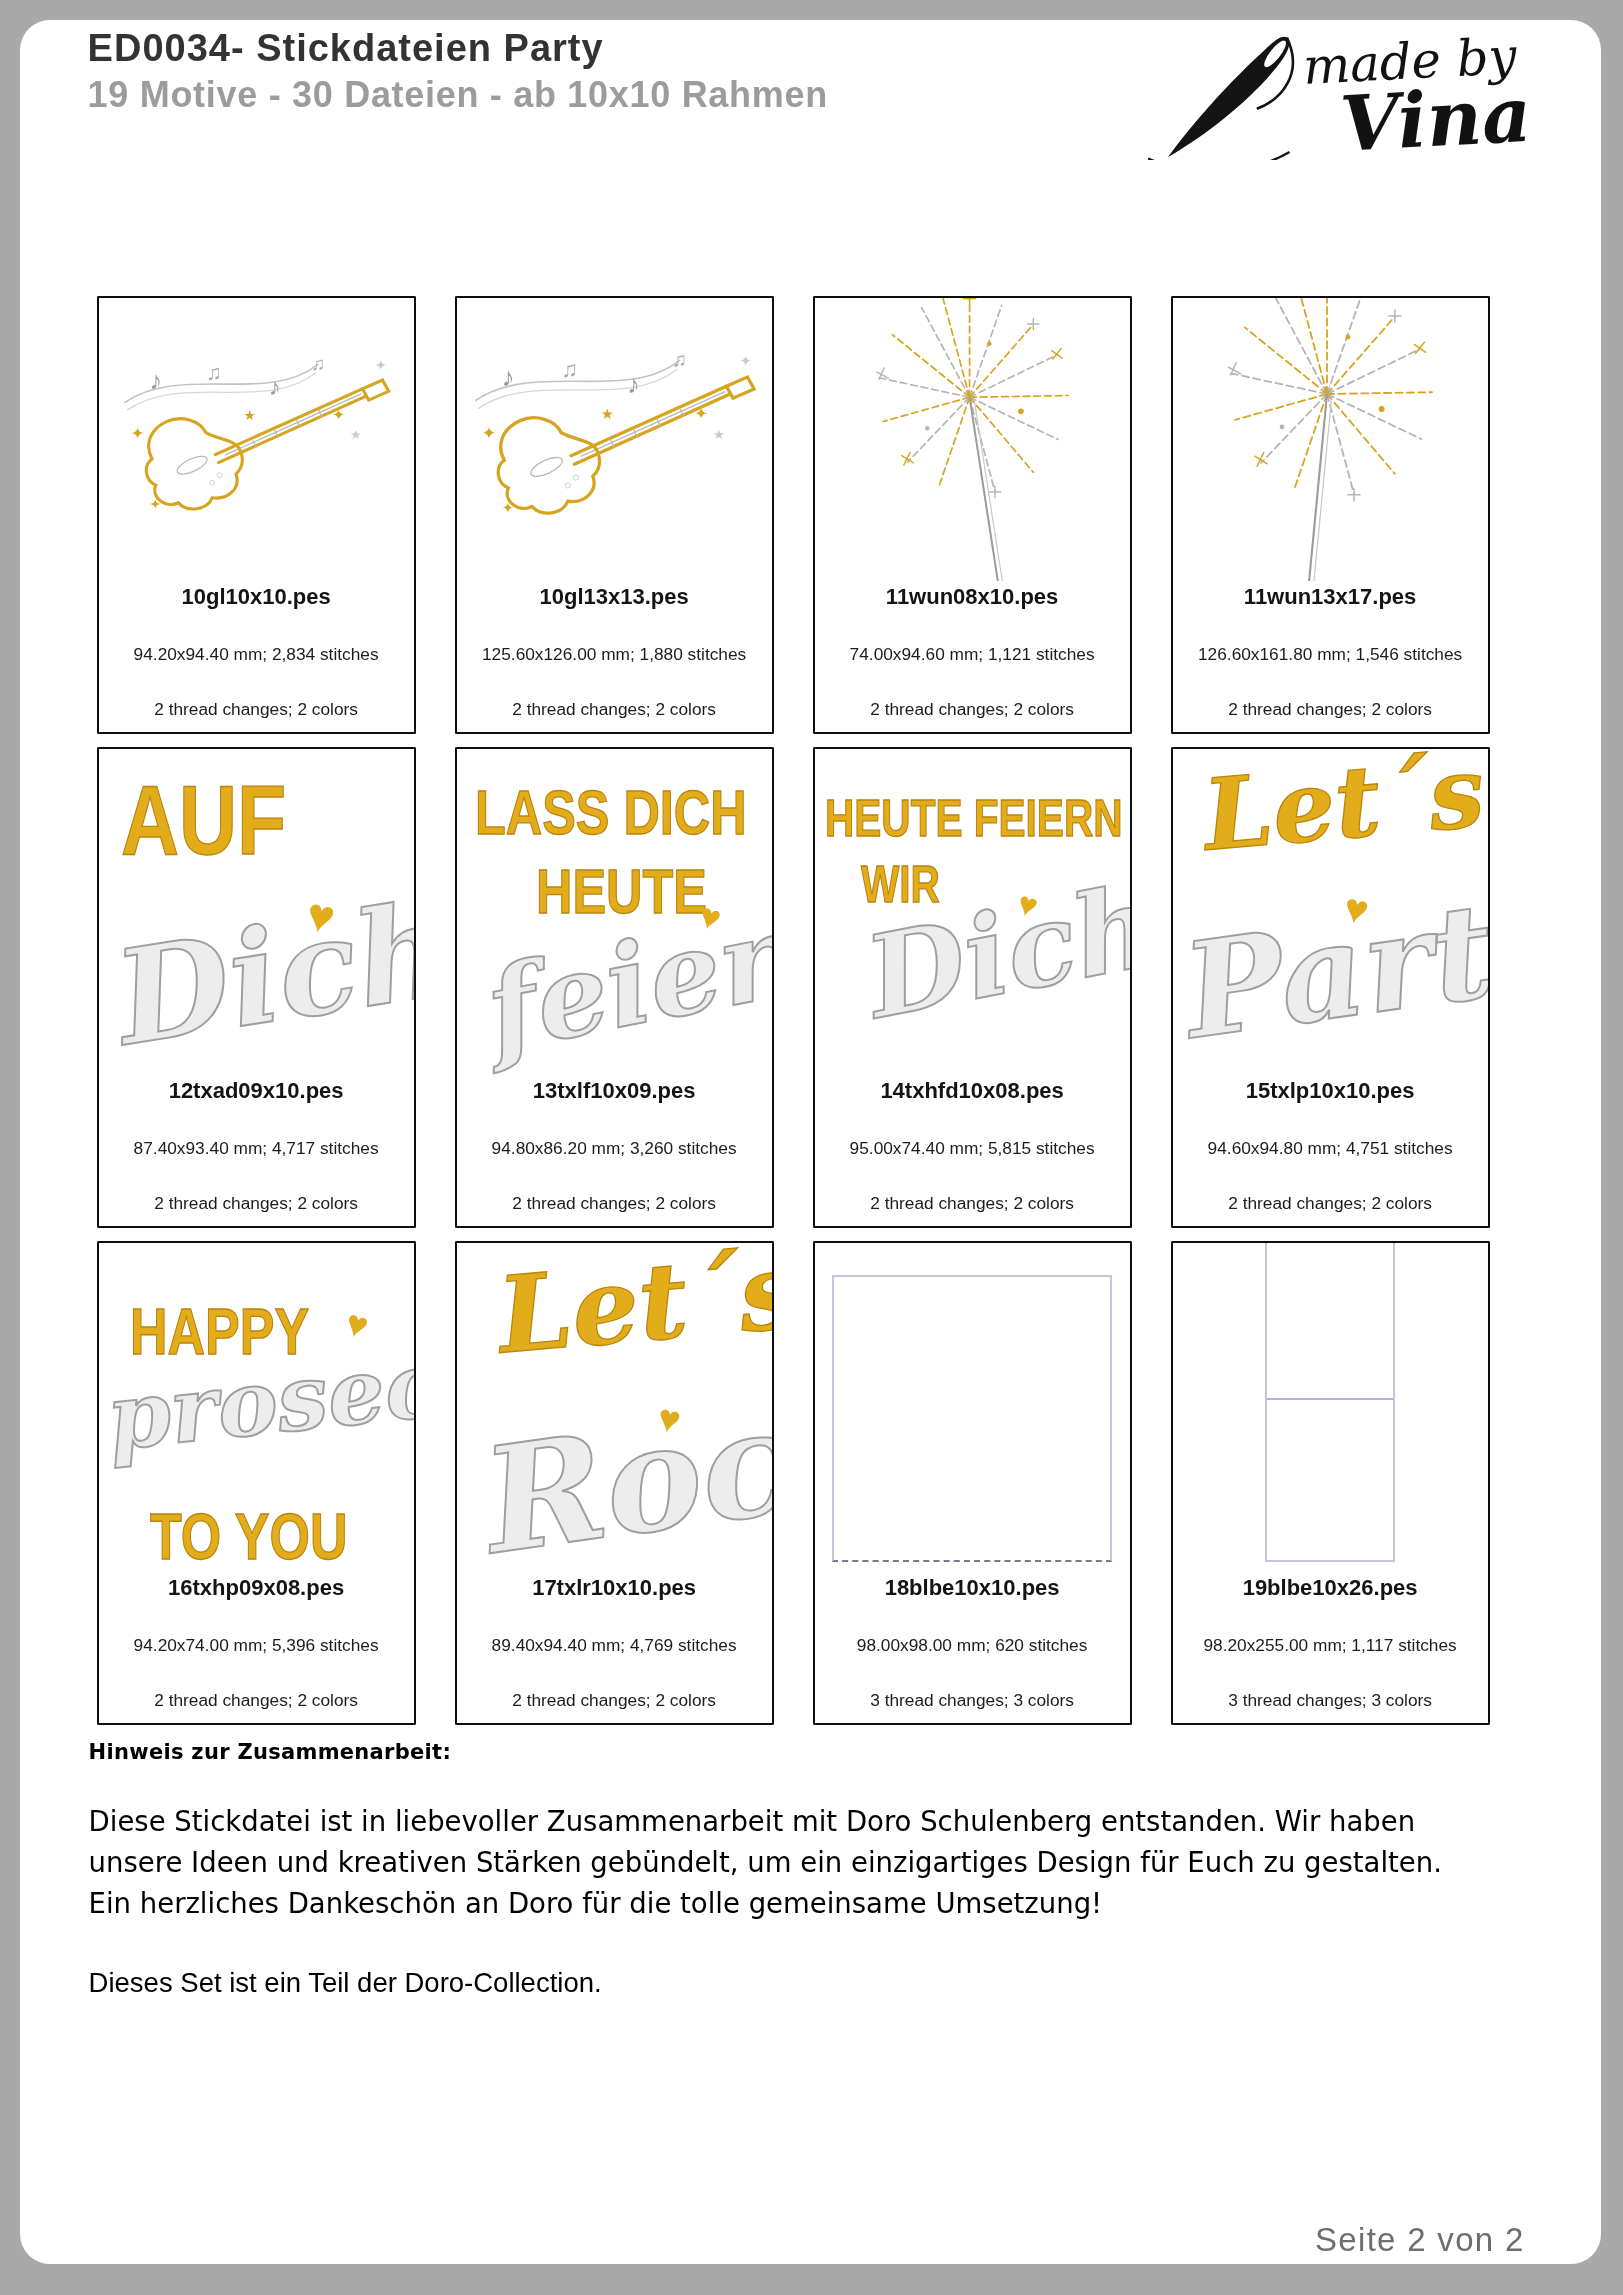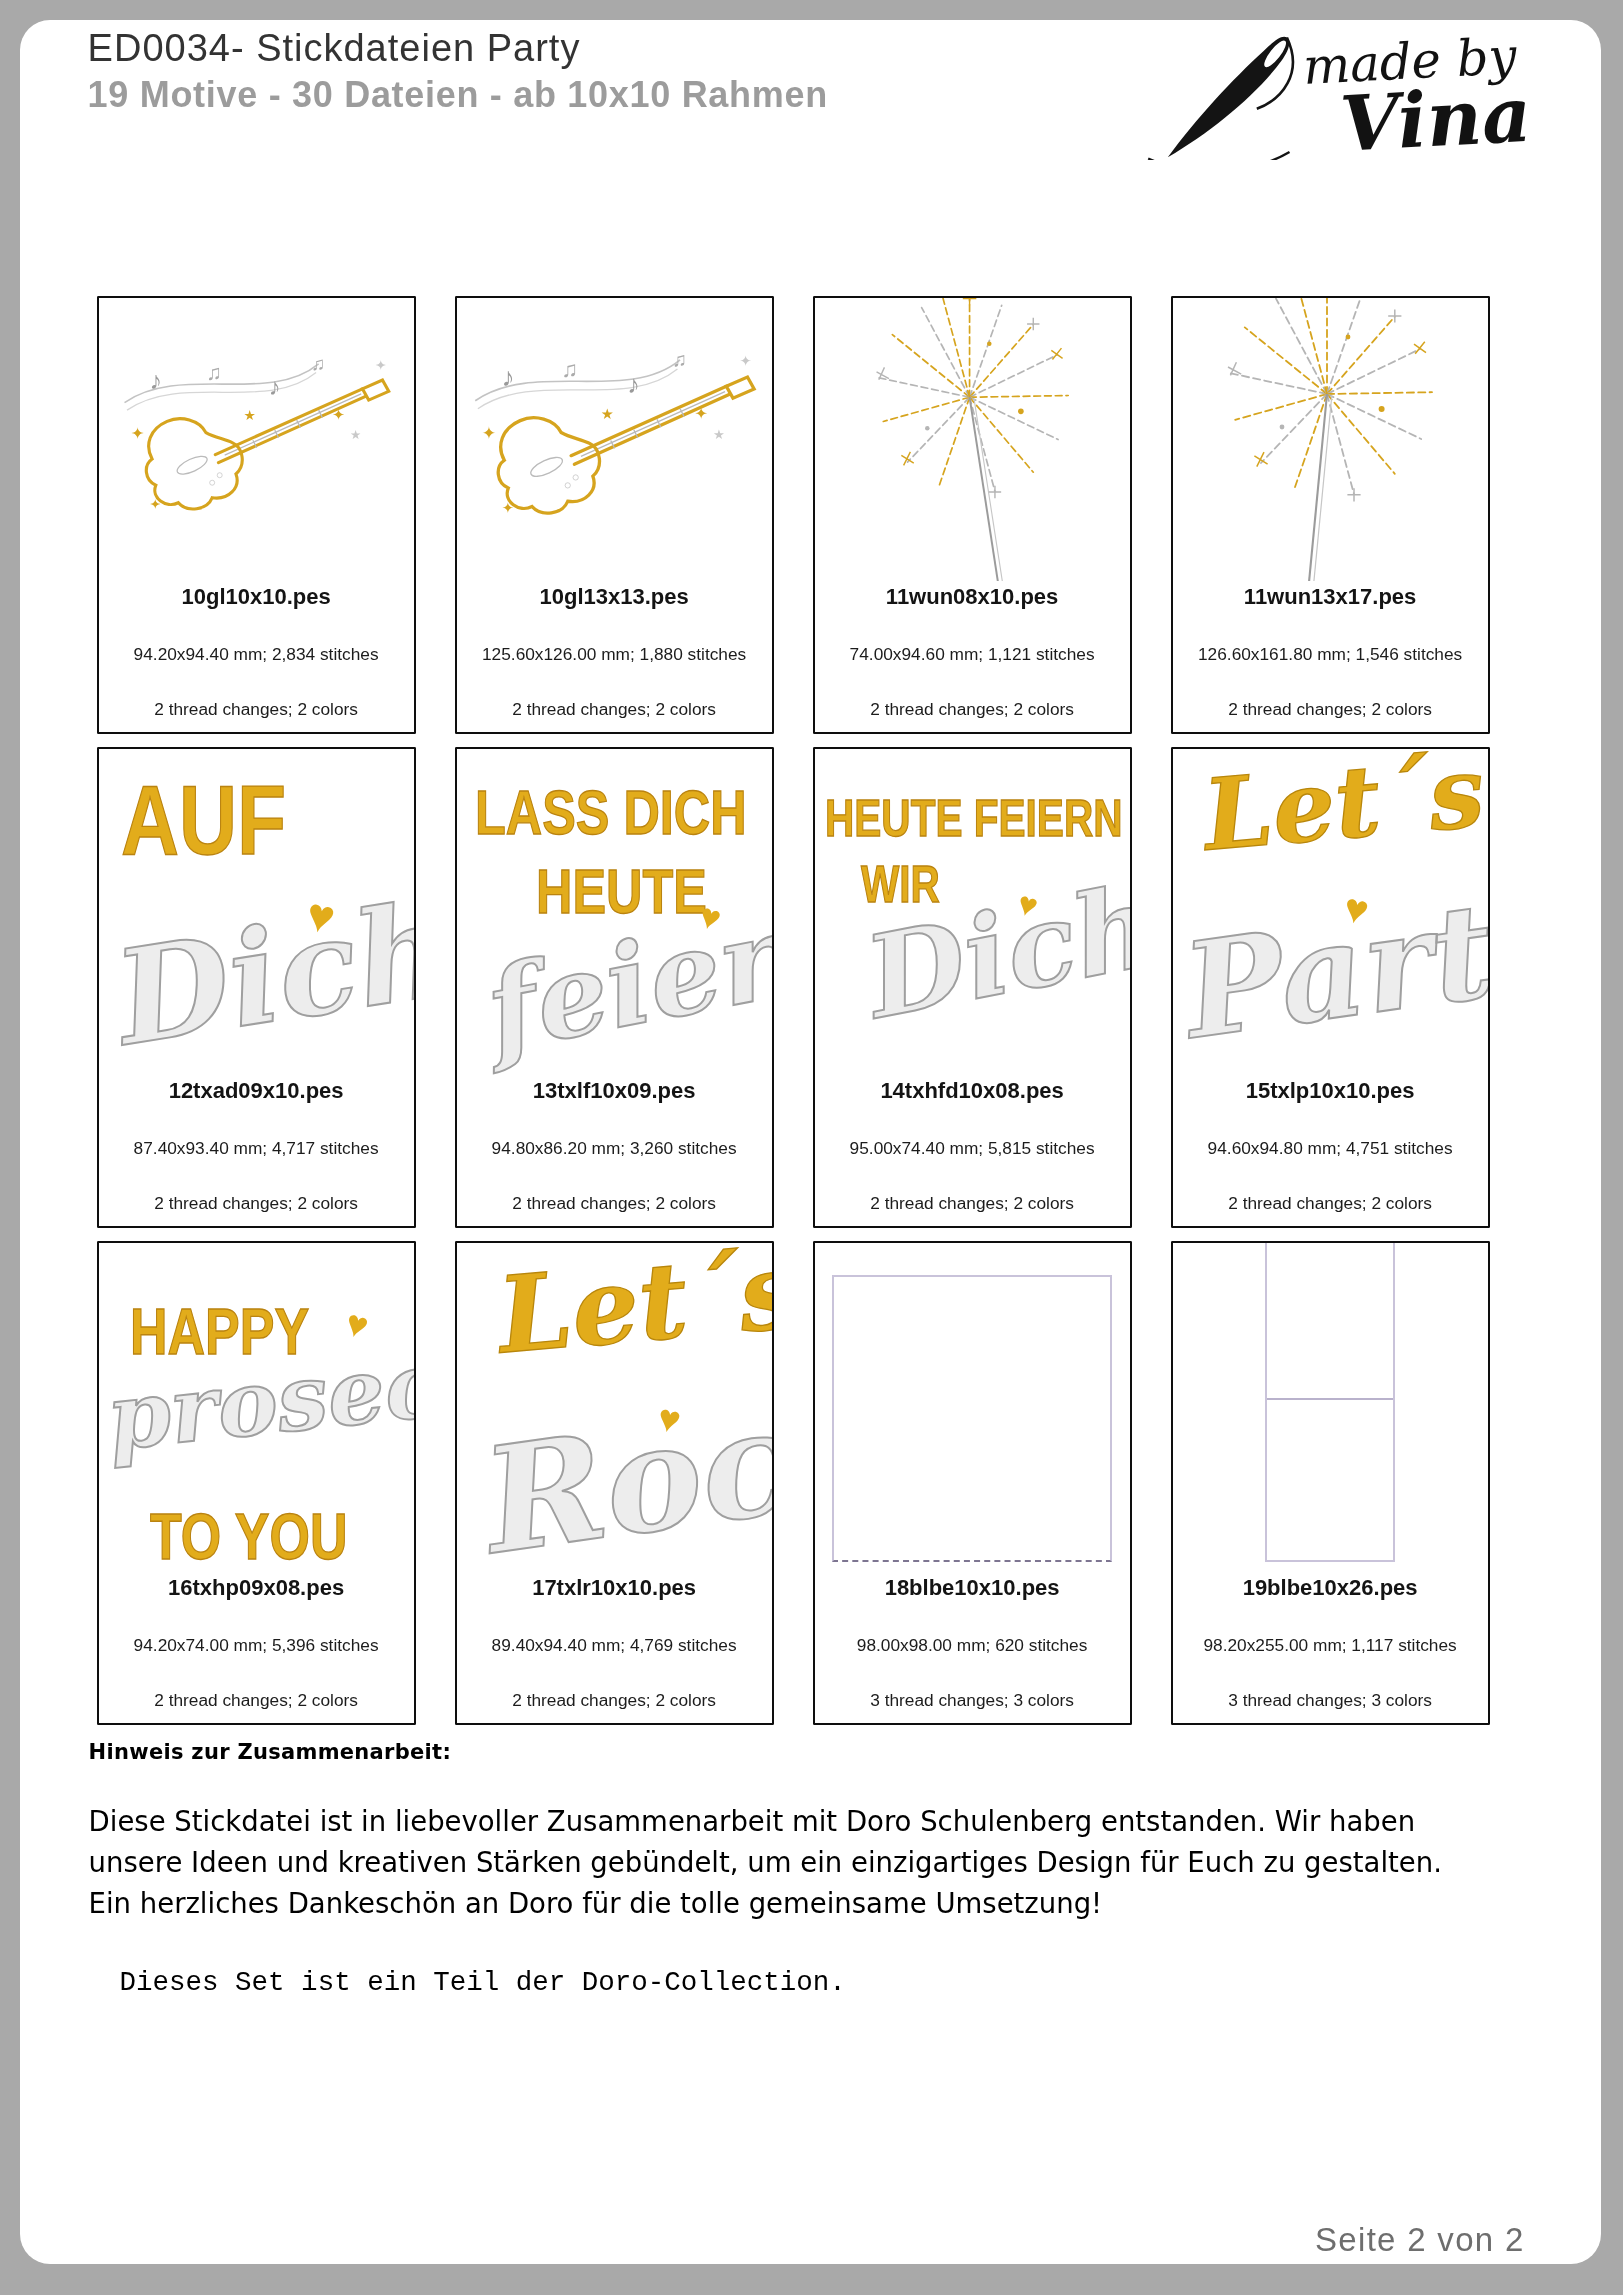--- a/index.html
+++ b/index.html
@@ -7,21 +7,21 @@
     width:1623px;height:2295px;position:relative;background:#a9a9a9;
     font-family:"Liberation Sans",sans-serif;overflow:hidden;
   }
   .card{
     position:absolute;left:19.6px;top:19.6px;width:1581px;height:2244px;
     background:#ffffff;border-radius:30px;
   }
   
   .hdr{position:absolute;left:68px;top:7.9px;}
   .hdr .title{
-    font-size:38px;color:#333333;letter-spacing:1px;font-weight:400;line-height:1.15;
+    font-size:38px;color:#333333;letter-spacing:1px;font-weight:700;line-height:1.15;
   }
   .hdr .subtitle{
     font-size:36px;color:#9c9c9c;letter-spacing:0.7px;font-weight:700;margin-top:3.9px;line-height:1.1;
   }
   .logo{position:absolute;right:55px;top:1.3px;width:458px;height:139px;}
   
   .grid{
     position:absolute;left:77px;top:276px;
     display:grid;grid-template-columns:repeat(4,319px);grid-template-rows:438px 481px 484px;
     column-gap:39px;row-gap:13px;
@@ -56,21 +56,21 @@
   }
   .frame-tall{
     position:absolute;bottom:10.5px;left:50%;transform:translateX(-50%);
     width:130px;height:340px;box-sizing:border-box;border:2px solid #c9c3da;
   }
   .frame-tall .mid{position:absolute;left:0;right:0;top:52%;border-top:2px solid #b9b2cc;}
   
   .note{position:absolute;left:69px;top:1720px;width:1400px;color:#000;}
   .note .nh{font-size:21px;font-weight:700;letter-spacing:0.3px;font-family:"DejaVu Sans",sans-serif;}
   .note .np{font-size:27.5px;line-height:1.5;margin-top:37px;font-family:"DejaVu Sans",sans-serif;}
-  .note .nf{font-size:27.5px;line-height:1.5;margin-top:38px;font-family:Liberation Mono, monospace;margin-left:31px;}
+  .note .nf{font-size:27.5px;line-height:1.5;margin-top:38px;font-family:Liberation Sans, sans-serif;}
   .pageno{
     position:absolute;right:76px;top:2201px;font-size:33px;color:#6e6e6e;letter-spacing:1.3px;
   }
 </style>
 </head>
 <body>
 
 <div class="card">
 
   <div class="hdr">

